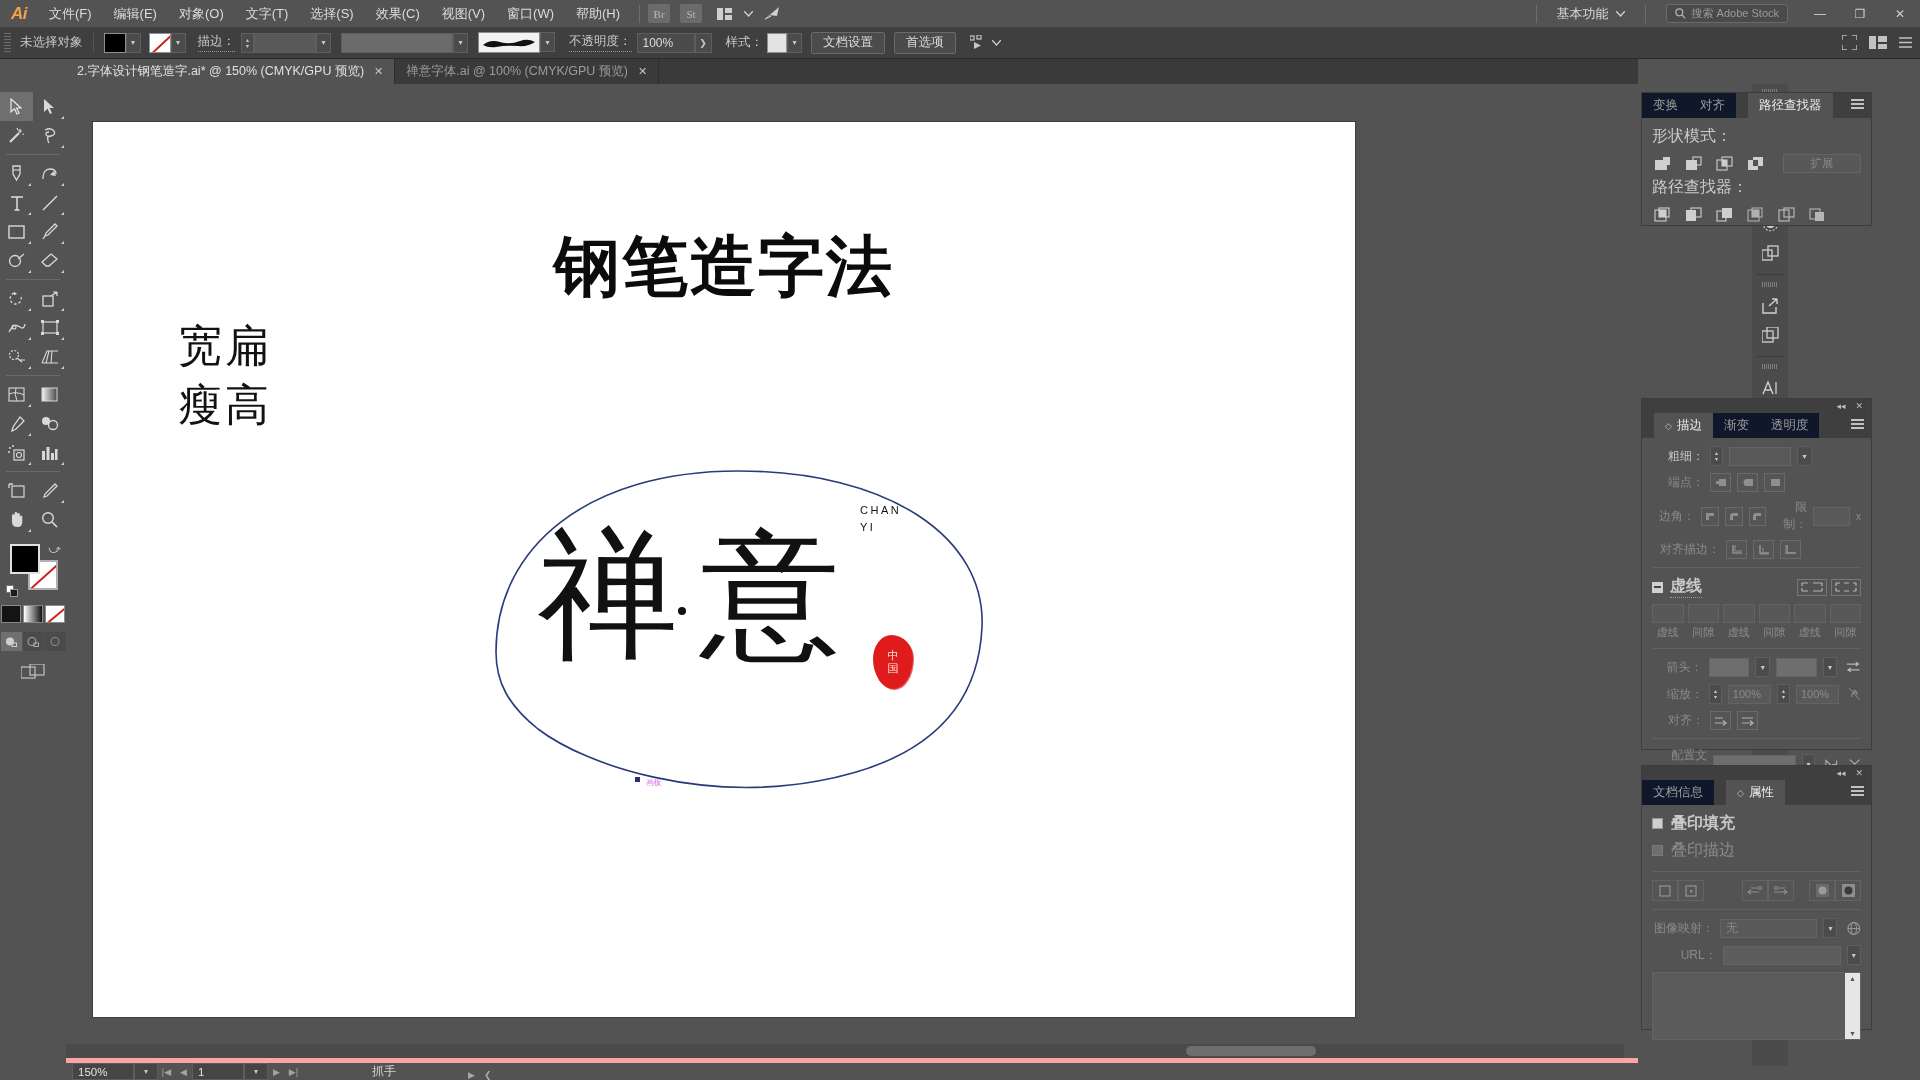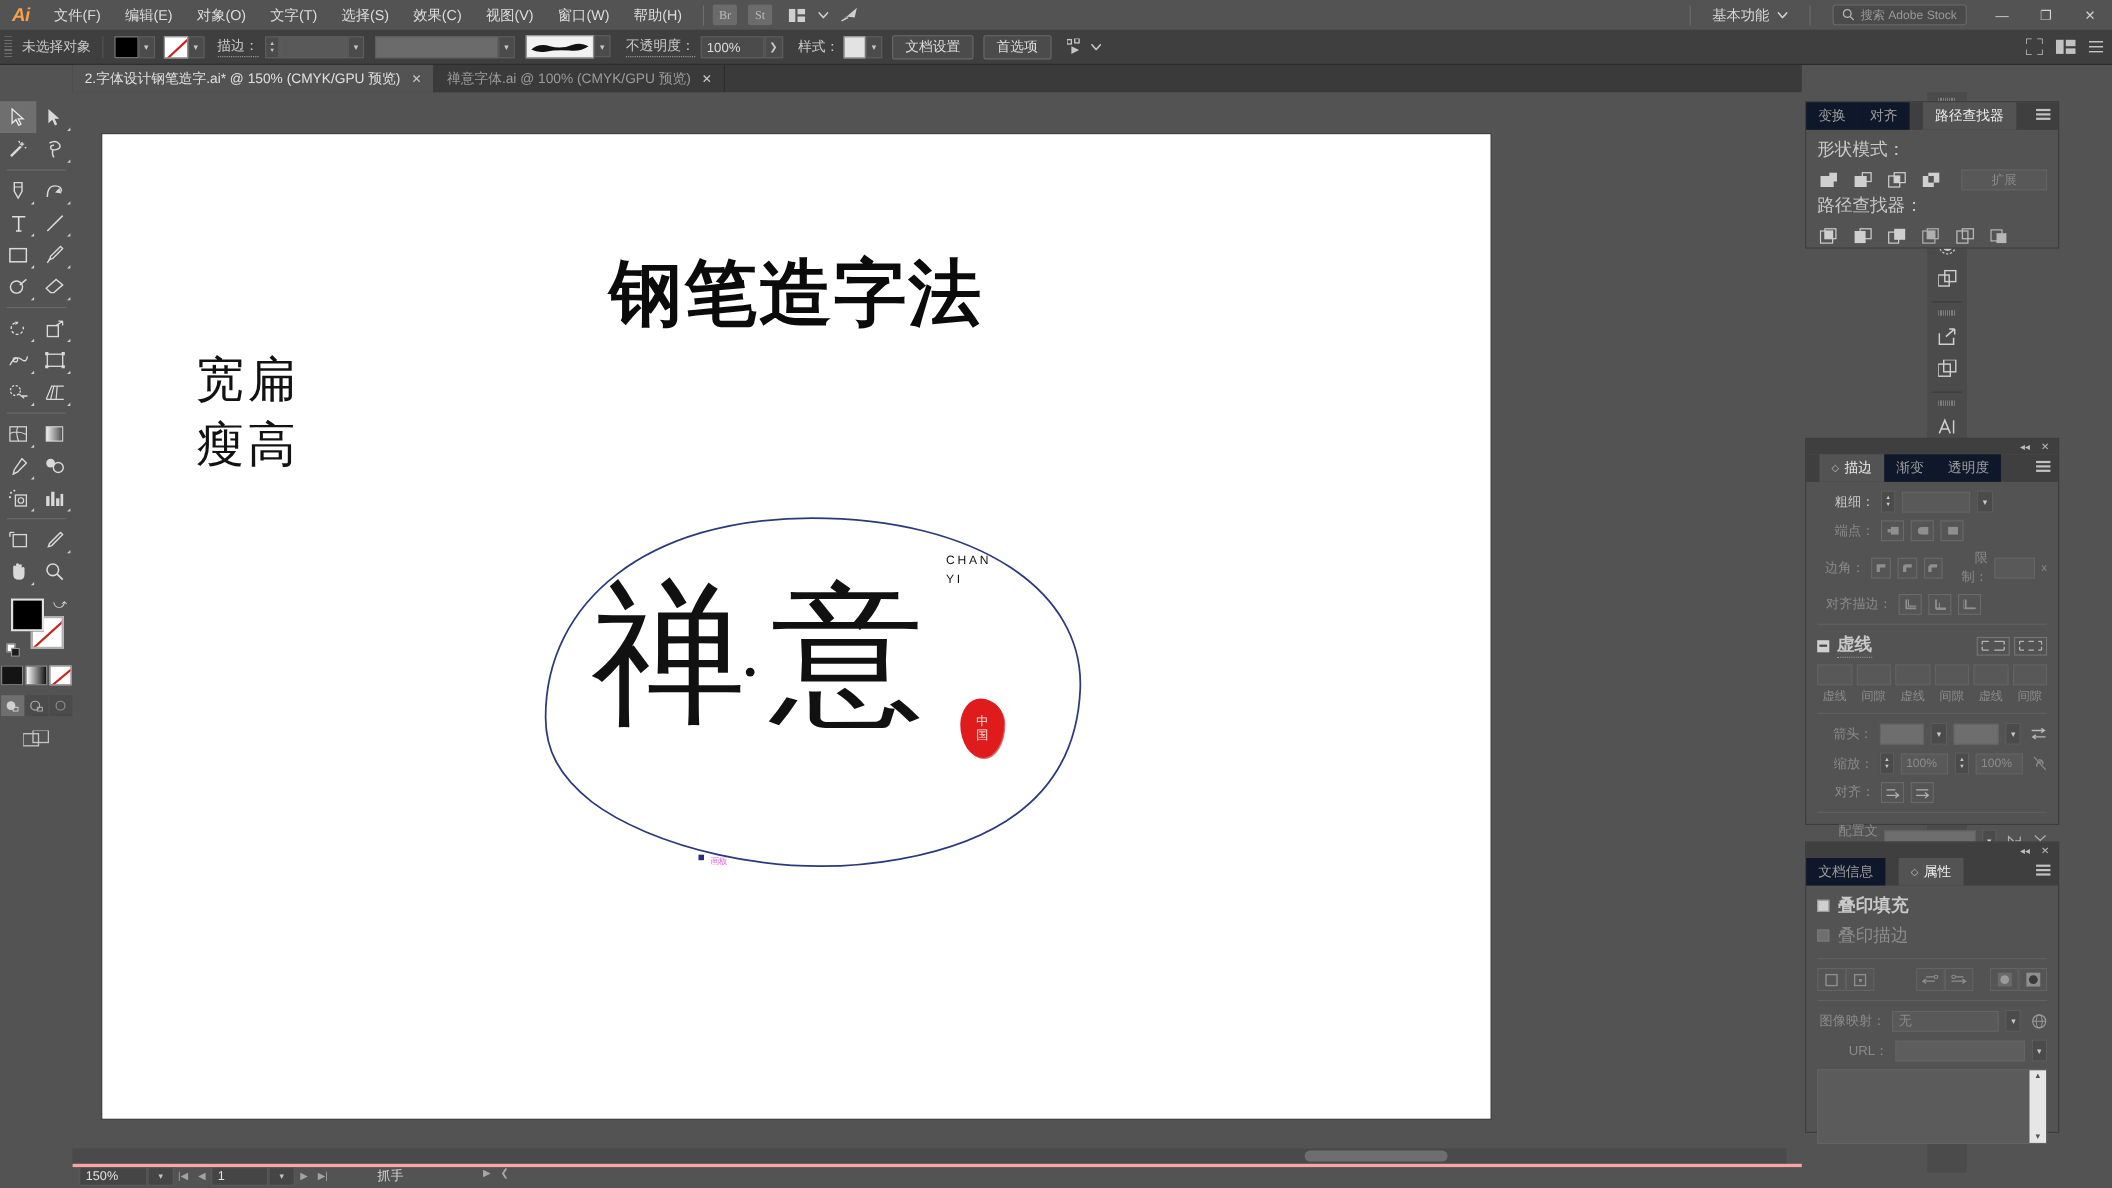--- a/index.html
+++ b/index.html
@@ -252,31 +252,31 @@
     display:flex; align-items:center; justify-content:center; color:#8e8e8e; }
   .url-area { height:68px; background:#5b5b5b; border:1px solid #646464; position:relative; }
   .url-scroll { position:absolute; right:0; top:0; width:15px; height:100%; background:#e6e6e6;
     display:flex; flex-direction:column; justify-content:space-between; align-items:center;
     padding:2px 0; }
   .url-scroll i { font-size:7px; color:#555; }
 
   
   .statusbar {
     position:absolute; left:66px; bottom:0; width:1572px; height:22px; background:#535353;
-    display:flex; align-items:flex-start; gap:0; padding-left:6px; border-top:3px solid #fca5a5;
+    display:flex; align-items:flex-end; gap:0; padding-left:6px; border-top:5px solid #fca5a5;
   }
   .sb-zoom { width:62px; height:17px; background:#454545; border:1px solid #5d5d5d;
     color:#e2e2e2; font-size:11.5px; display:flex; align-items:center; padding-left:5px; }
   .sb-caret { width:24px; height:17px; background:#454545; border:1px solid #5d5d5d;
     display:flex; align-items:center; justify-content:center; color:#c3c3c3; font-size:8px; }
   .sb-nav { width:17px; height:17px; display:flex; align-items:center; justify-content:center;
     color:#a3a3a3; font-size:9px; }
   .sb-page { width:52px; height:17px; background:#454545; border:1px solid #5d5d5d;
     color:#e2e2e2; font-size:11.5px; display:flex; align-items:center; padding-left:5px; }
-  .sb-tool { flex:0 0 auto; margin-left:41px; font-size:12px; color:#d4d4d4; }
+  .sb-tool { flex:0 0 auto; margin-left:70px; font-size:12px; color:#d4d4d4; }
   .sb-arrows { margin-left:72px; display:flex; gap:9px; color:#a8a8a8; font-size:9px; }
 
   
   .vscroll { position:absolute; right:0; top:84px; width:14px; height:960px; background:#4a4a4a; }
   .vscroll i { position:absolute; left:2px; top:60px; width:10px; height:300px; background:#6e6e6e; border-radius:5px; }
   .hscroll { position:absolute; left:66px; bottom:22px; width:1558px; height:14px; background:#4a4a4a; }
   .hscroll i { position:absolute; left:1120px; top:2px; width:130px; height:10px; background:#6e6e6e; border-radius:5px; }
 </style>
 </head>
 <body>

